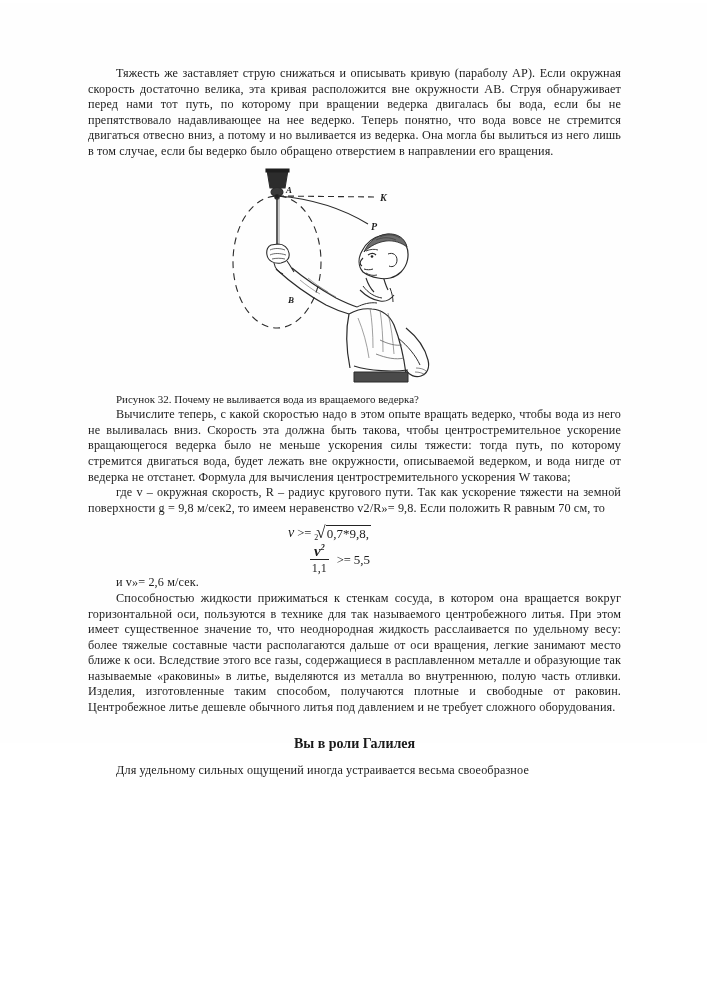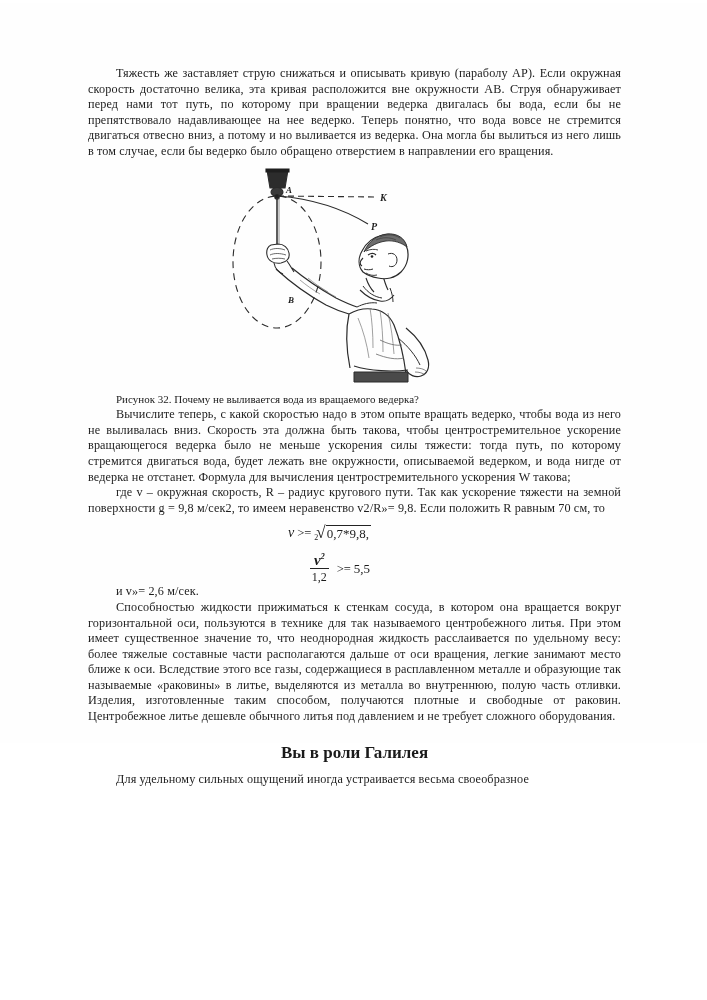--- a/index.html
+++ b/index.html
@@ -70,21 +70,21 @@
     font-family: "Liberation Serif", "DejaVu Serif", serif;
     color: #1c1c1c;
   }
   .formula-line {
     display: flex;
     align-items: center;
     height: 22px;
     font-size: 13px;
   }
   .formula-line.second {
-    margin-top: 14px;
+    margin-top: 5px;
     padding-left: 22px;
   }
   .ital { font-style: italic; font-size: 14px; }
   .op { margin: 0 3px; font-size: 12.5px; }
   .radical-index {
     font-size: 8px;
     align-self: flex-end;
     position: relative;
     top: -2px;
     margin-right: -2px;
@@ -130,21 +130,21 @@
   }
   .sup {
     font-size: 8px;
     vertical-align: super;
     line-height: 0;
   }
 
   
   h2.section-heading {
     margin: 0;
-    font-size: 17px;
+    font-size: 14px;
     font-weight: 700;
     text-align: center;
     line-height: 16px;
   }
 </style>
 </head>
 <body>
 
 <div class="page">
   <div class="content">
@@ -267,21 +267,21 @@
         <span class="radical-index">2</span>
         <span class="sqrt">
           <span class="sqrt-sign">√</span>
           <span class="sqrt-body">0,7*9,8,</span>
         </span>
       </div>
       <div class="formula-line second">
         <span class="frac">
           <span class="num"><span>v</span><span class="sup">2</span></span>
           <span class="bar"></span>
-          <span class="den">1,2</span>
+          <span class="den">1,1</span>
         </span>
         <span class="op">&gt;=</span>
         <span>5,5</span>
       </div>
     </div>
 
     <p class="body-text">и v»= 2,6 м/сек.</p>
 
 
     <p class="body-text">Способностью жидкости прижиматься к стенкам сосуда, в котором она вращается вокруг горизонтальной оси, пользуются в технике для так называемого центробежного литья. При этом имеет существенное значение то, что неоднородная жидкость расслаивается по удельному весу: более тяжелые составные части располагаются дальше от оси вращения, легкие занимают место ближе к оси. Вследствие этого все газы, содержащиеся в расплавленном металле и образующие так называемые «раковины» в литье, выделяются из металла во внутреннюю, полую часть отливки. Изделия, изготовленные таким способом, получаются плотные и свободные от раковин. Центробежное литье дешевле обычного литья под давлением и не требует сложного оборудования.</p>

